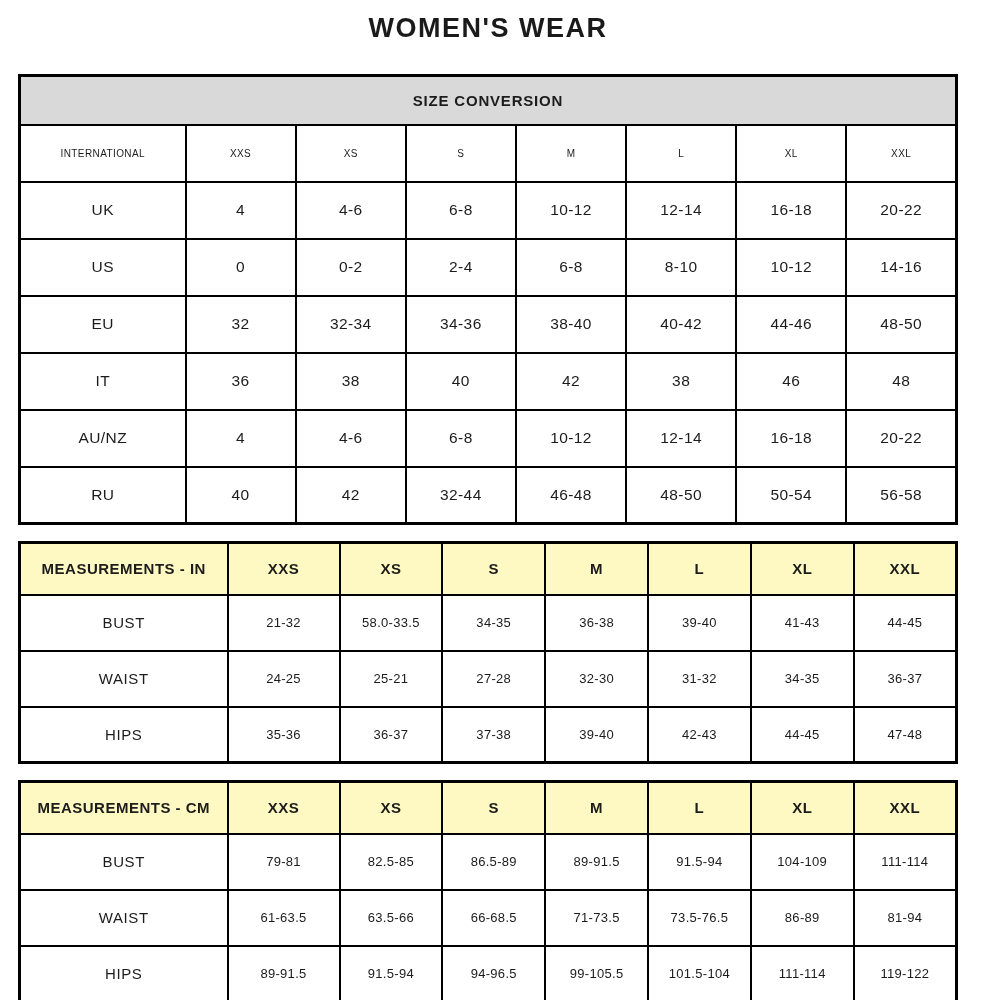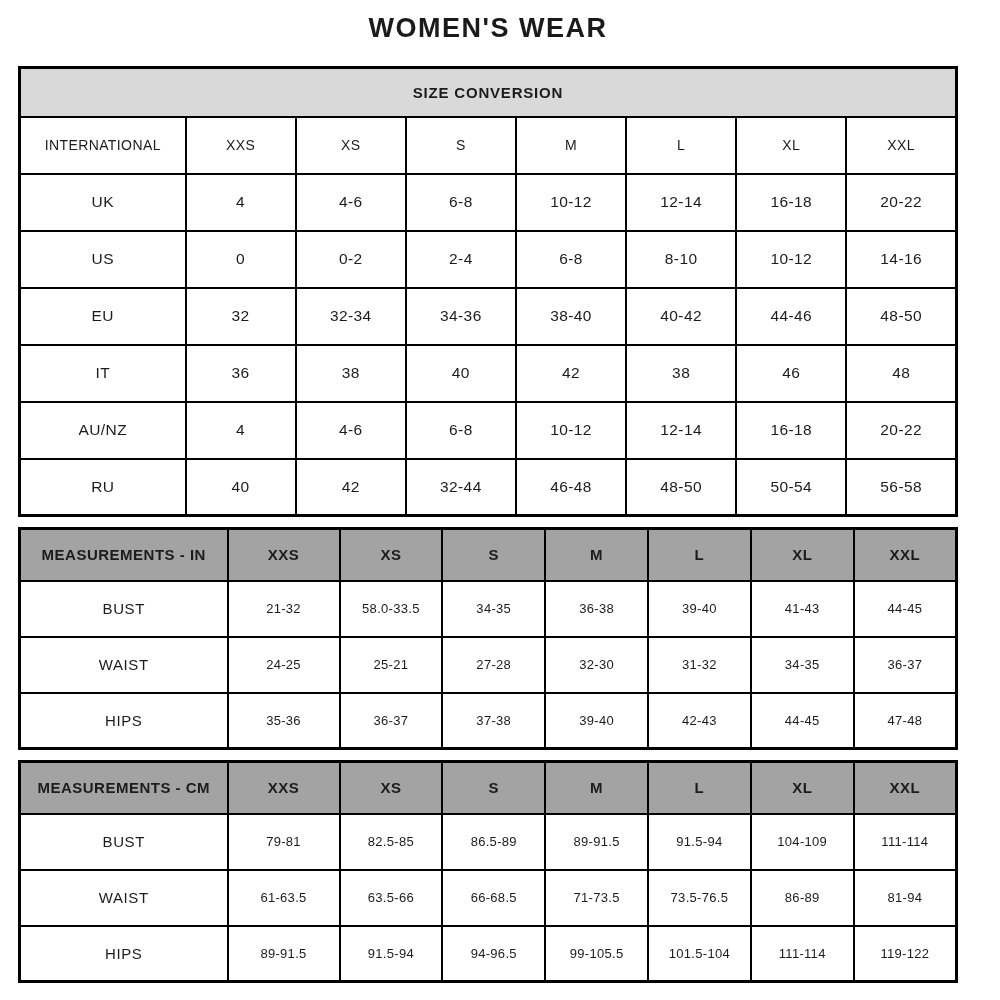--- a/index.html
+++ b/index.html
@@ -21,21 +21,21 @@
     height: 58px;
     text-align: center;
     font-size: 27px;
     font-weight: 700;
     letter-spacing: 1.5px;
     color: #1a1a1a;
   }
   table {
     border-collapse: collapse;
     width: 940px;
-    margin: 8px auto 10px auto;
+    margin: 16px auto 10px auto;
     table-layout: fixed;
     border: 3px solid #000;
   }
   th, td {
     border: 2px solid #000;
     text-align: center;
     vertical-align: middle;
     padding: 0 4px;
     overflow: hidden;
     white-space: nowrap;
@@ -43,24 +43,24 @@
   
   th.banner {
     background: #d9d9d9;
     height: 49px;
     font-size: 15px;
     font-weight: 700;
     letter-spacing: 0.8px;
   }
   
   .conv td { height: 57px; font-size: 15.5px; font-weight: 400; letter-spacing: 0.4px; }
-  .conv tr.cols-row td { font-size: 14px; }
+  .conv tr.cols-row td { font-size: 10px; }
   
   .mtable thead th {
-    background: #a3a3a3;
+    background: #fef9c3;
     height: 52px;
     font-size: 15px;
     font-weight: 700;
     letter-spacing: 0.5px;
   }
   .mtable td { height: 56px; font-size: 13px; font-weight: 400; letter-spacing: 0.3px; }
   .mtable td.rowlabel { font-size: 15px; letter-spacing: 0.6px; }
 </style>
 </head>
 <body>

